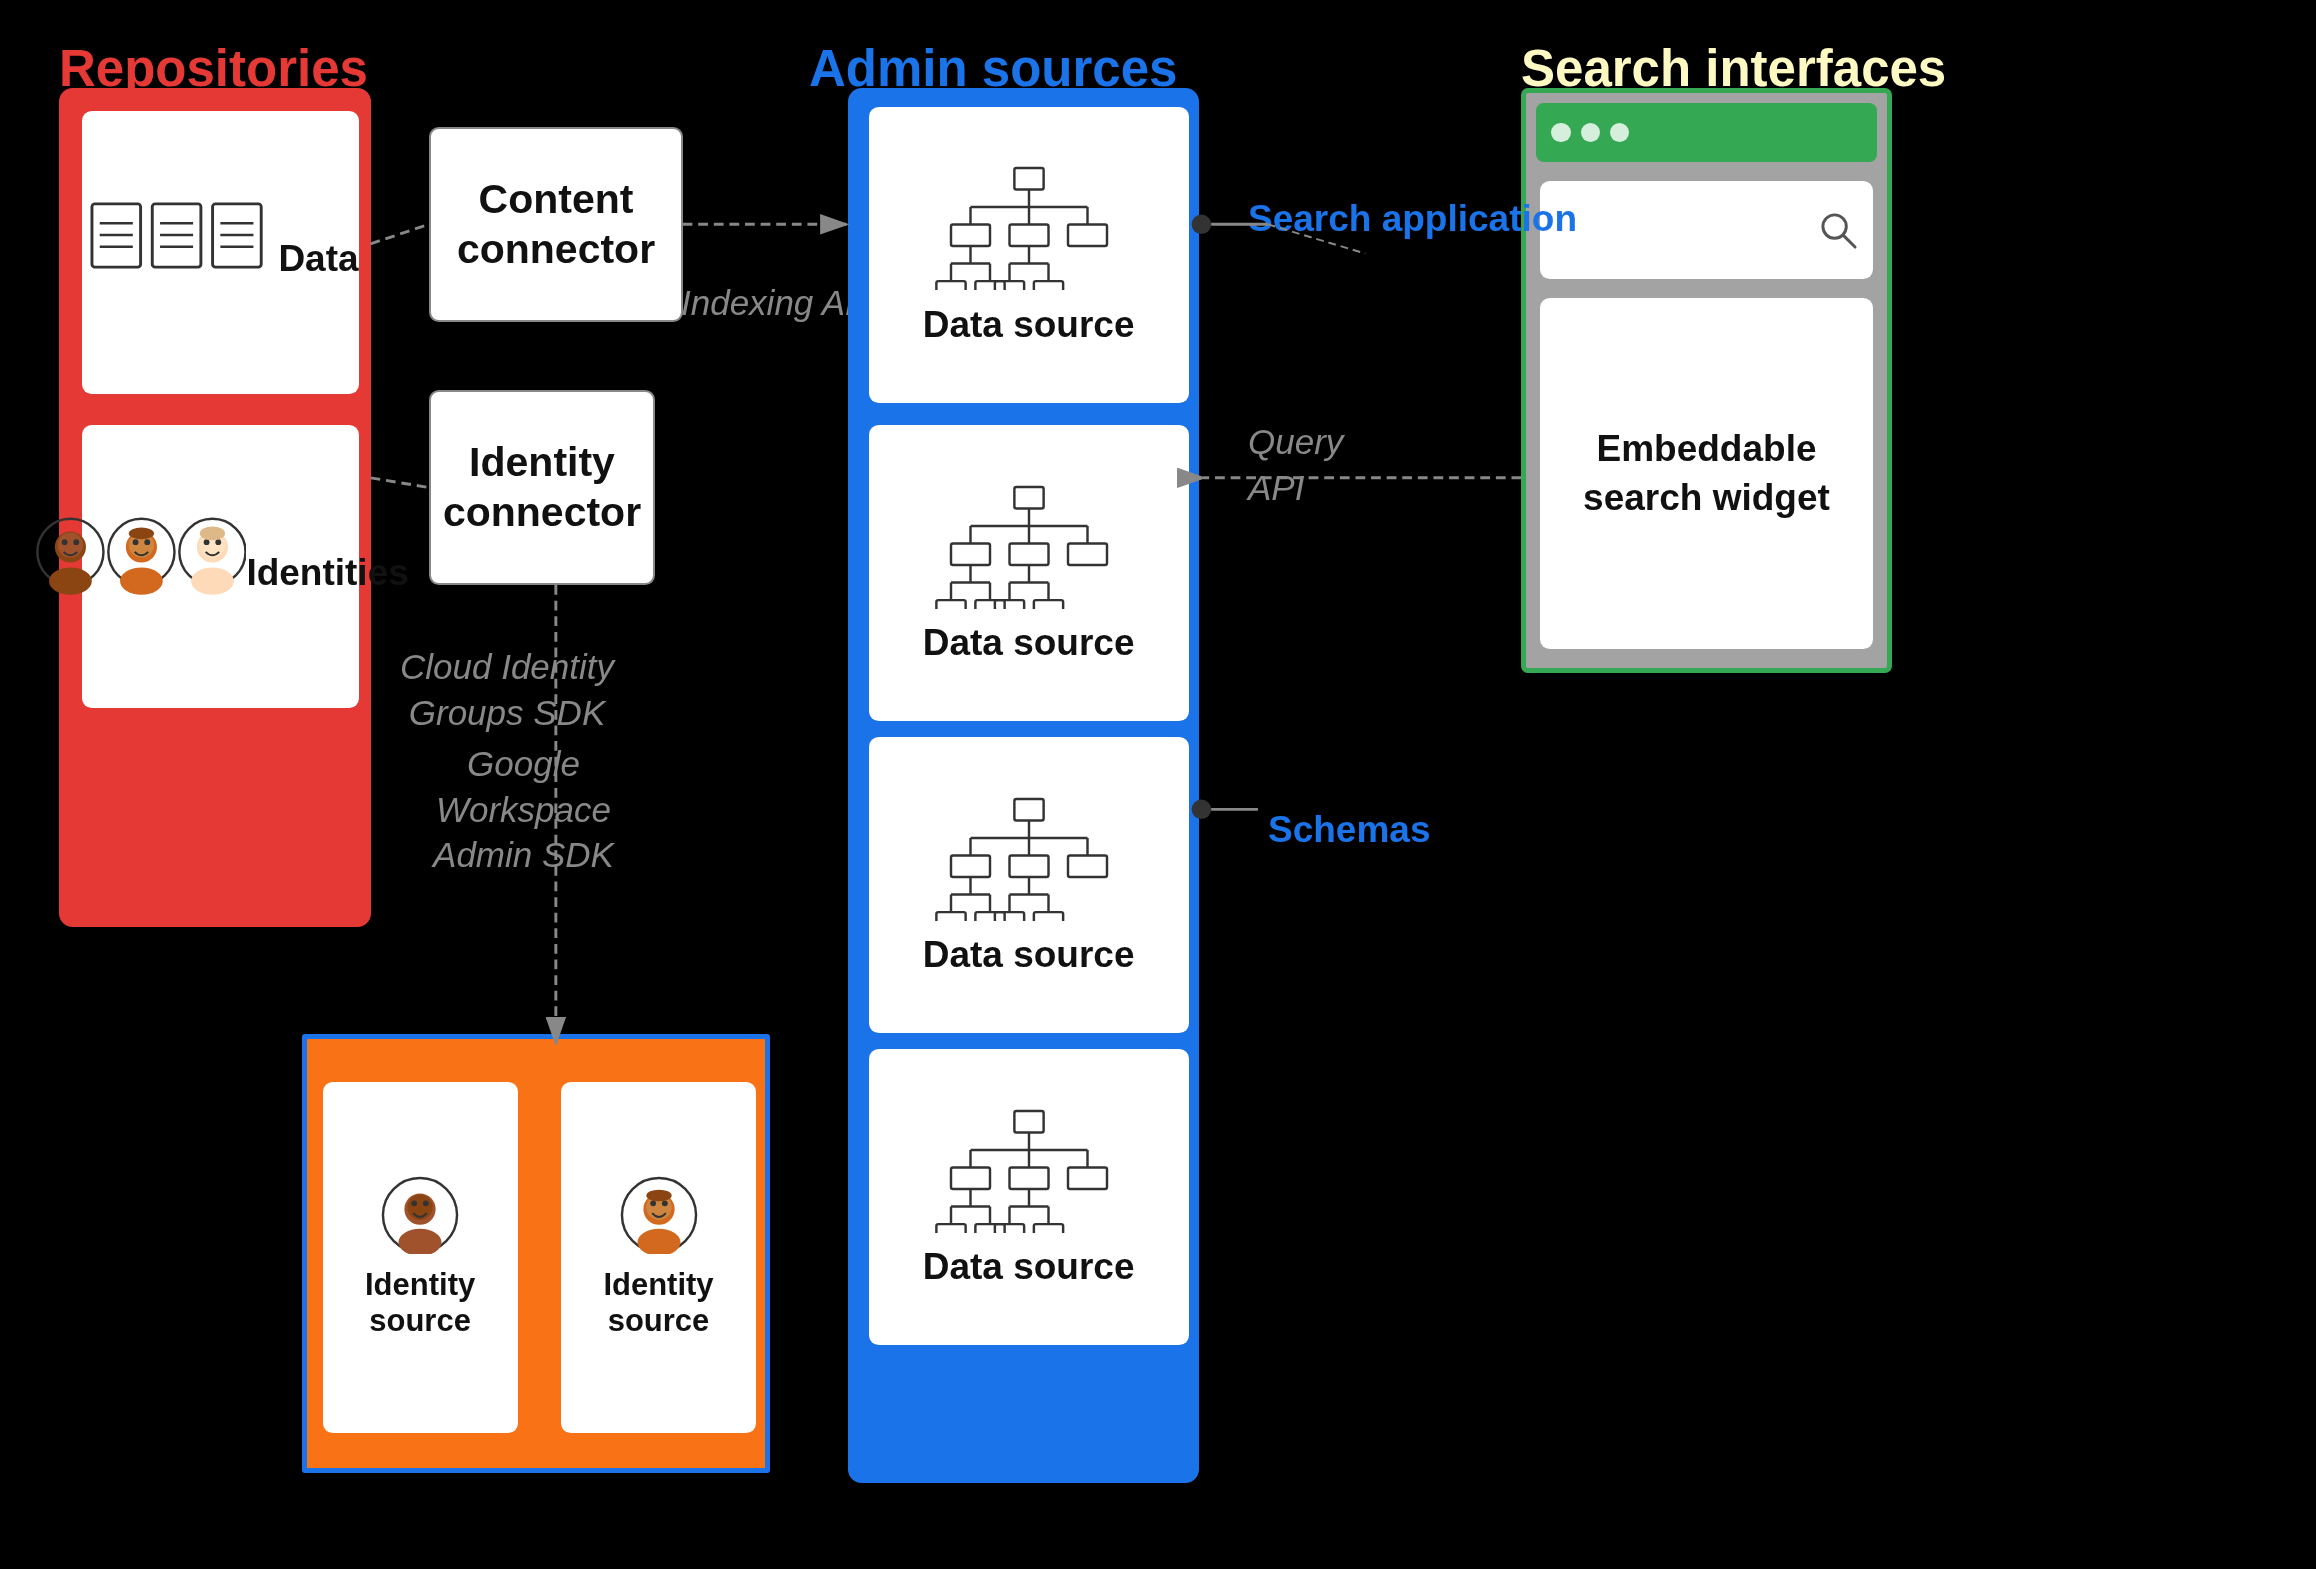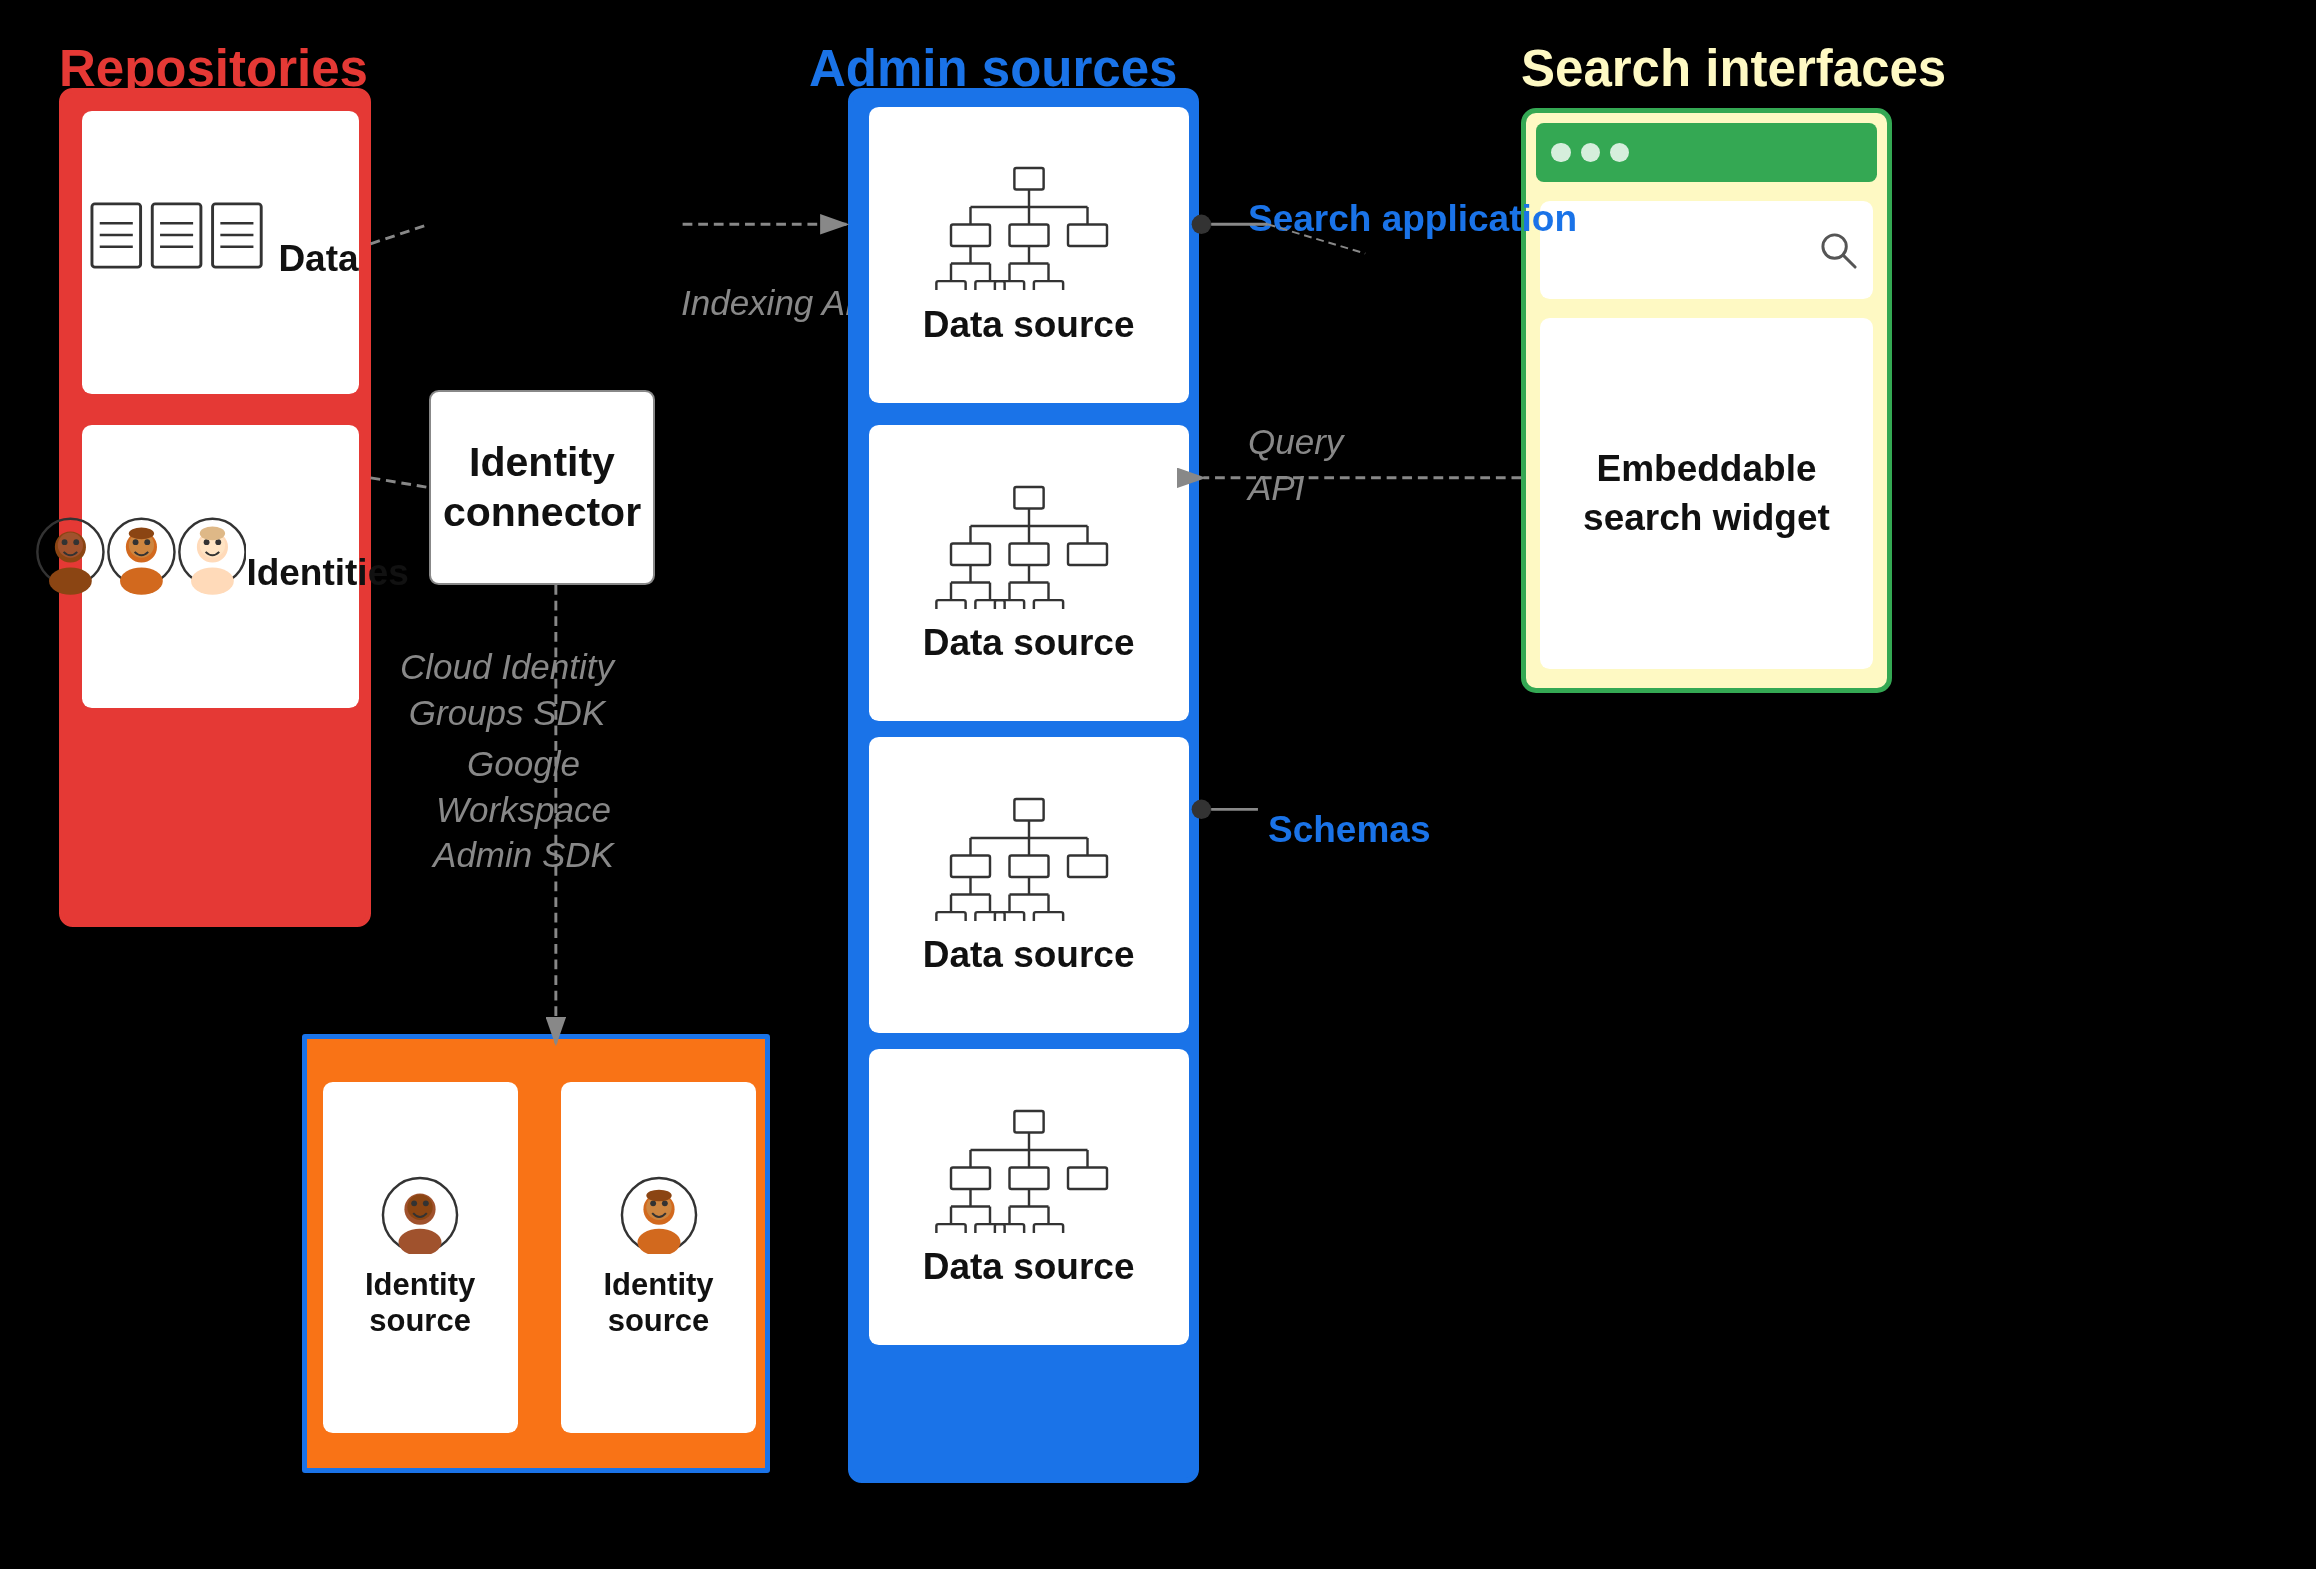--- a/index.html
+++ b/index.html
@@ -59,27 +59,26 @@
       background: #1a73e8;
       left: 848px;
       top: 88px;
       width: 351px;
       height: 1395px;
       border-radius: 13.7px;
     }
 
     .green-outer {
       border-color: #34a853;
-      background: #fef9c3;
+      background: #a3a3a3;
       left: 1521px;
       top: 88px;
       width: 371px;
       height: 585px;
-      border-radius: 15px;
-      margin-top: 20px;
+      border-radius: 7px;
     }
 
     .white-card {
       position: absolute;
       background: #fff;
       border-radius: 9.8px;
       display: flex;
       flex-direction: row;
       align-items: center;
       justify-content: center;
@@ -341,20 +340,23 @@
             <circle cx="41" cy="25" r="3" fill="#333"></circle>
             <path d="M28 35 Q35 42 42 35" stroke="#333" stroke-width="2" fill="none"></path>
             <ellipse cx="35" cy="16" rx="13" ry="7" fill="#DEB887"></ellipse>
           </g>
         </svg>
       </div>
       <div class="card-label">Identities</div>
     </div>
   </div>
 
+  <div class="content-connector-box">
+    <span class="connector-label">Content connector</span>
+  </div>
 
   <div class="identity-connector-box">
     <span class="connector-label">Identity connector</span>
   </div>
 
   <div class="indexing-api-label">Indexing API</div>
 
   <div class="cloud-identity-label">Cloud Identity<br>Groups SDK</div>
 
   <div class="gworkspace-label">Google Workspace<br>Admin SDK</div>

